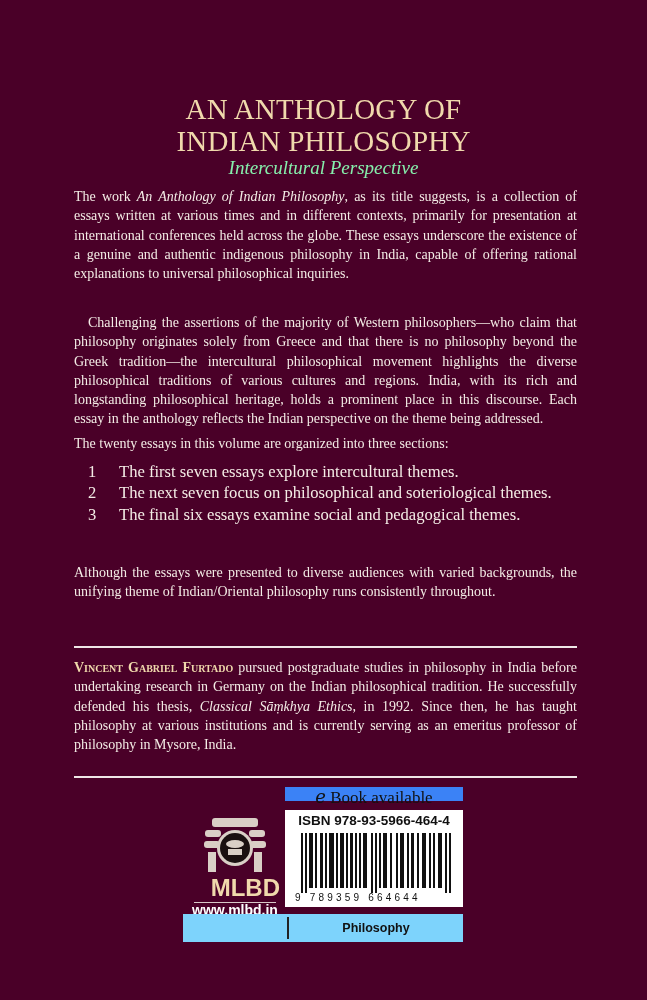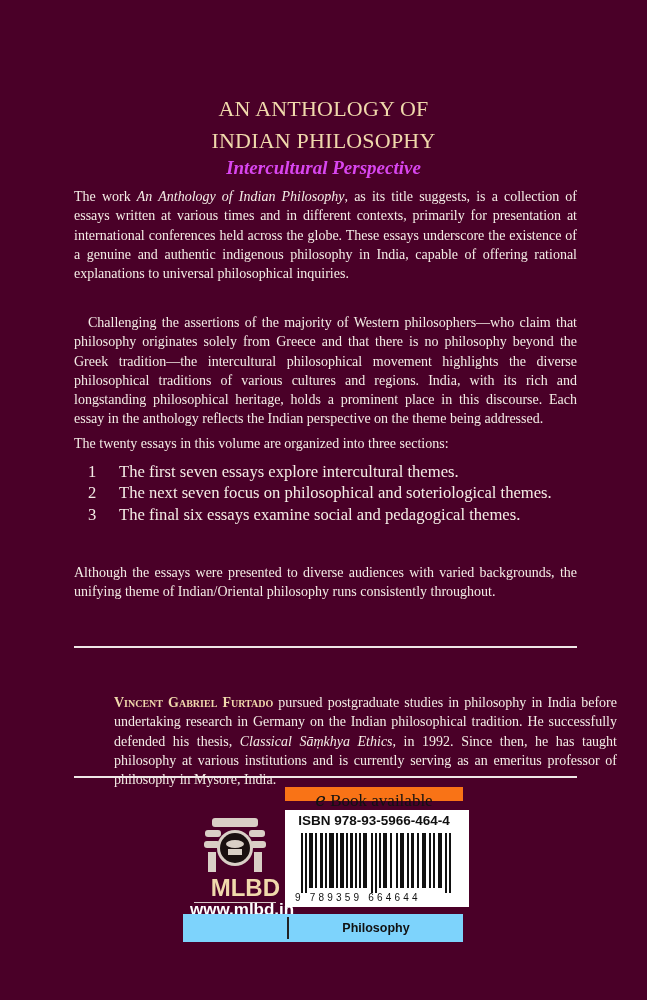--- a/index.html
+++ b/index.html
@@ -6,26 +6,26 @@
   body {
     width: 647px; height: 1000px;
     background: #4a0028;
     position: relative; overflow: hidden;
     font-family: "Liberation Serif", "DejaVu Serif", serif;
     color: #f4ece6;
   }
   .title {
     position: absolute; left: 0; width: 647px; top: 93px;
     text-align: center; color: #f0d9ac;
-    font-size: 22px; line-height: 32px; letter-spacing: 0.2px;
+    font-size: 29px; line-height: 32px; letter-spacing: 0.2px;
   }
   .subtitle {
     position: absolute; left: 0; width: 647px; top: 157px;
-    text-align: center; font-style: italic; color: #d946ef;
-    font-size: 19px; line-height: 22px; font-weight: bold;
+    text-align: center; font-style: italic; color: #86efac;
+    font-size: 19px; line-height: 22px;
   }
   .body-text {
     position: absolute; left: 74px; width: 503px;
     font-size: 14px; line-height: 19.3px; text-align: justify;
   }
   .body-text p { margin: 0; }
   .indent { text-indent: 14px; }
   #p1 { top: 187px; }
   #p2 { top: 313px; }
   #p3 { top: 434px; font-family: Liberation Serif, serif; }
@@ -33,46 +33,46 @@
     position: absolute; left: 74px; width: 503px; top: 462px;
     font-size: 16.6px; line-height: 19.3px;
   }
   .list-item { display: flex; margin-bottom: 2px; }
   .list-num { width: 45px; padding-left: 14px; box-sizing: border-box; flex: none; }
   .list-text { flex: 1; text-align: justify; }
   #p4 { top: 534px; margin-top: 29px; }
   .rule { position: absolute; left: 74px; width: 503px; height: 2px; background: #efe6e6; }
   #rule1 { top: 646px; }
   #rule2 { top: 776px; }
-  #bio { top: 693px; margin-left: 40px; }
+  #bio { top: 658px; }
   .author { color: #f0d9ac; font-variant: small-caps; font-weight: bold; }
   .logo {
     position: absolute; left: 190px; top: 810px; width: 90px; height: 105px;
   }
   .logo-mark { position: absolute; left: 12px; top: 6px; width: 66px; height: 60px; }
   .logo-name {
     position: absolute; left: 0; top: 66px; width: 90px; text-align: right;
     font-family: "Liberation Sans", "DejaVu Sans", sans-serif; font-weight: bold;
     font-size: 24px; line-height: 24px; color: #f0d9ac;
   }
   .logo-line { position: absolute; left: 4px; width: 82px; top: 92px; height: 1px; background: #d8c8c8; }
   .logo-url {
     position: absolute; left: 0; top: 93px; width: 90px; text-align: center;
     font-family: "Liberation Sans", "DejaVu Sans", sans-serif; font-weight: bold;
-    font-size: 17px; line-height: 14px; color: #ffffff;
+    font-size: 14px; line-height: 14px; color: #ffffff;
   }
   .ebook {
     position: absolute; left: 285px; top: 787px; width: 178px; height: 14px;
-    background: #f97316; color: #111;
-    text-align: center; font-size: 17px; line-height: 25px;
+    background: #3b82f6; color: #111;
+    text-align: center; font-size: 17px; line-height: 20px;
   }
   .ebook .e { font-style: italic; font-family: "DejaVu Serif", serif; font-size: 18px; }
   .isbn-box {
     position: absolute; left: 285px; top: 810px; width: 178px; height: 97px;
-    background: #ffffff; color: #111; padding-left: 6px;
+    background: #ffffff; color: #111;
   }
   .isbn-text {
     position: absolute; left: 0; width: 178px; top: 3px; text-align: center;
     font-family: "Liberation Sans", "DejaVu Sans", sans-serif; font-weight: bold;
     font-size: 13.5px; line-height: 16px;
   }
   .barcode { position: absolute; left: 16px; top: 23px; width: 152px; height: 60px; }
   .barcode-digits {
     position: absolute; left: 10px; top: 83px; width: 160px;
     font-family: "Liberation Sans", "DejaVu Sans", sans-serif;

